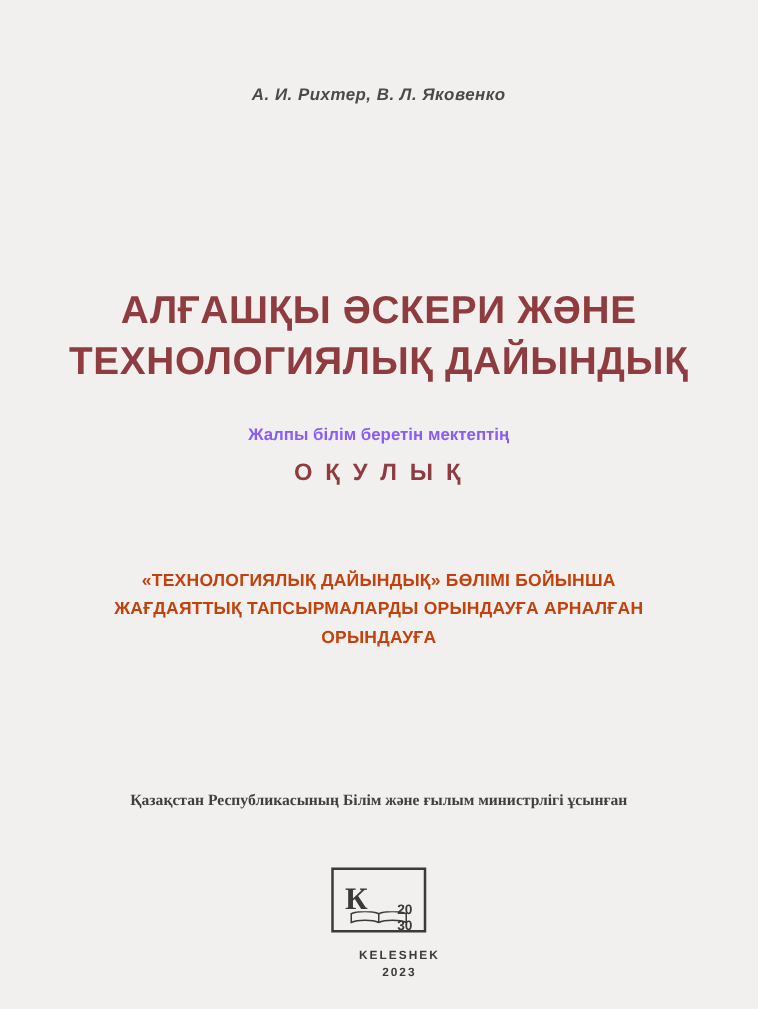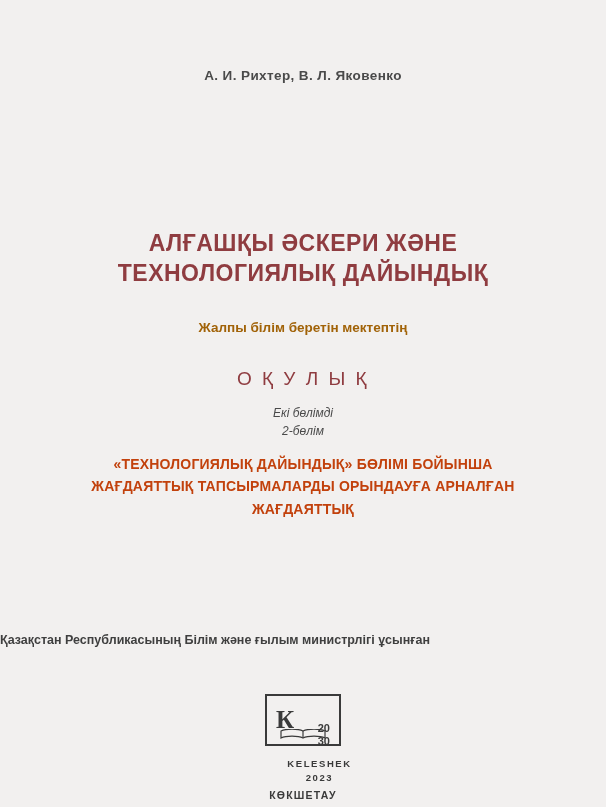--- a/index.html
+++ b/index.html
@@ -24,56 +24,58 @@
   .authors {
     position: absolute;
     top: 68px;
     left: 0;
     width: 100%;
     text-align: center;
     font-size: 13.5px;
     font-weight: bold;
     letter-spacing: 0.4px;
     color: #4a4a4a;
+    font-style: italic;
   }
   .title-block {
     position: absolute;
     top: 228px;
     left: 0;
     width: 100%;
     text-align: center;
   }
   .main-title {
-    font-size: 23px;
+    font-size: 31px;
     font-weight: bold;
     color: #8f3c40;
     line-height: 1.32;
     letter-spacing: 0.5px;
   }
   .subtitle-block {
     position: absolute;
     top: 318px;
     left: 0;
     width: 100%;
     text-align: center;
   }
   .subtitle-line {
     font-size: 13.5px;
     font-weight: bold;
-    color: #a16207;
+    color: #8b5cf6;
     line-height: 1.55;
+    margin-top: 20px;
   }
   .okulyk {
     position: absolute;
     top: 368px;
     left: 0;
     width: 100%;
     text-align: center;
     font-size: 19px;
-    font-weight: normal;
+    font-weight: bold;
     color: #8f3c40;
     letter-spacing: 2.5px;
   }
   .parts-block {
     position: absolute;
     top: 404px;
     left: 0;
     width: 100%;
     text-align: center;
   }
@@ -95,24 +97,25 @@
     font-weight: bold;
     color: #c2410c;
     line-height: 1.6;
     letter-spacing: 0.2px;
   }
   .ministry {
     position: absolute;
     top: 633px;
     left: 0;
     width: 100%;
-    text-align: left;
+    text-align: center;
     font-size: 12.5px;
     font-weight: bold;
     color: #3f3f3f;
+    font-family: Liberation Serif, serif;
   }
   .logo-wrap {
     position: absolute;
     top: 694px;
     left: 0;
     width: 100%;
     text-align: center;
   }
   .logo-box {
     display: inline-block;
@@ -178,45 +181,40 @@
     <div class="main-title">АЛҒАШҚЫ ӘСКЕРИ ЖӘНЕ</div>
     <div class="main-title">ТЕХНОЛОГИЯЛЫҚ ДАЙЫНДЫҚ</div>
   </div>
 
   <div class="subtitle-block">
     <div class="subtitle-line">Жалпы білім беретін мектептің</div>
   </div>
 
   <div class="okulyk">О Қ У Л Ы Қ</div>
 
-  <div class="parts-block">
-    <div class="part-line">Екі бөлімді</div>
-    <div class="part-line">2-бөлім</div>
-  </div>
 
   <div class="practicum-block">
     <div class="practicum-line">«ТЕХНОЛОГИЯЛЫҚ ДАЙЫНДЫҚ» БӨЛІМІ БОЙЫНША</div>
     <div class="practicum-line">ЖАҒДАЯТТЫҚ ТАПСЫРМАЛАРДЫ ОРЫНДАУҒА АРНАЛҒАН</div>
-    <div class="practicum-line">ЖАҒДАЯТТЫҚ</div>
+    <div class="practicum-line">ОРЫНДАУҒА</div>
   </div>
 
   <div class="ministry">Қазақстан Республикасының Білім және ғылым министрлігі ұсынған</div>
 
   <div class="logo-wrap">
     <div class="logo-box">
       <span class="logo-k">К</span>
       <span class="logo-years">
         <span>20</span><br>
         <span>30</span>
       </span>
       <svg class="logo-book" viewBox="0 0 46 10">
         <path d="M23 2 C18 -0.5 6 -0.5 1 2 L1 9 C6 6.5 18 6.5 23 9 C28 6.5 40 6.5 45 9 L45 2 C40 -0.5 28 -0.5 23 2 Z" fill="none" stroke="#3a3a3a" stroke-width="1.2"></path>
         <line x1="23" y1="2" x2="23" y2="9" stroke="#3a3a3a" stroke-width="1.2"></line>
       </svg>
     </div>
     <div class="logo-caption">
       <div>KELESHEK</div>
       <div>2023</div>
     </div>
-    <div class="logo-city">КӨКШЕТАУ</div>
   </div>
 
 </div>
 
 </body></html>

